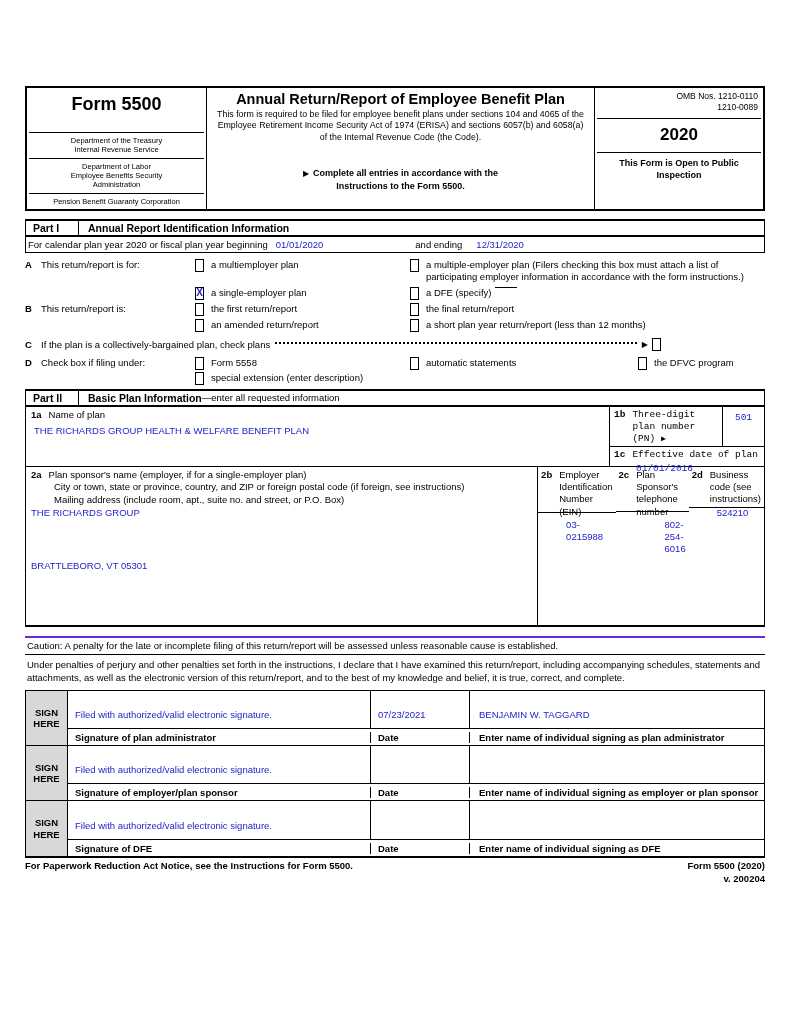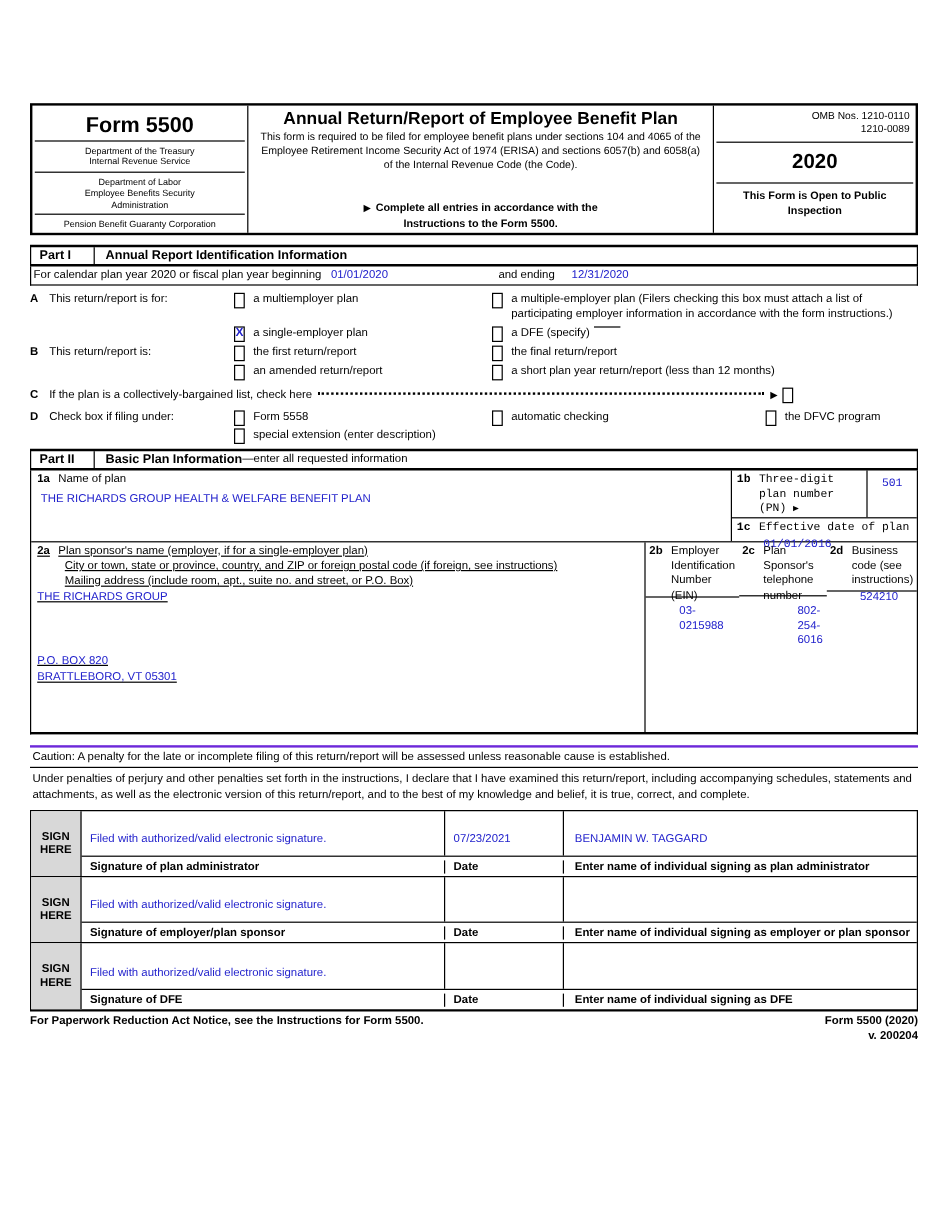--- a/index.html
+++ b/index.html
@@ -2,21 +2,21 @@
 <html><head>
 <meta charset="utf-8">
 <style>
   * { margin:0; padding:0; box-sizing:border-box; }
   body { width:791px; height:1024px; background:#fff; font-family:"Liberation Sans", "DejaVu Sans", sans-serif; color:#000; }
   .page { position:relative; width:791px; height:1024px; overflow:hidden; }
   .content { position:absolute; left:25px; top:86px; width:740px; }
   .blue { color:#2222cc; }
 
   
-  .header { display:flex; border:2px solid #000; height:110px; }
+  .header { display:flex; border:2px solid #000; height:125px; }
   .h-left { width:180px; border-right:1.5px solid #000; display:flex; flex-direction:column; }
   .form-number { font-size:18px; font-weight:bold; text-align:center; padding:6px 0 2px; flex:1; }
   .h-div { border-top:1px solid #000; margin:0 2px; }
   .agency { font-size:7.5px; text-align:center; padding:3px 6px; line-height:1.25; }
   .h-mid { flex:1; border-right:1.5px solid #000; padding:3px 8px; text-align:center; }
   .h-title { font-size:14.5px; font-weight:bold; }
   .h-desc { font-size:8.8px; margin:2px auto 0; line-height:1.3; width:370px; }
   .h-note { font-size:9px; font-weight:bold; margin:24px auto 0; width:235px; line-height:1.35; }
   .h-right { width:168px; display:flex; flex-direction:column; }
   .omb { font-size:8.5px; text-align:right; padding:3px 5px 4px; line-height:1.35; }
@@ -58,21 +58,21 @@
   .num { font-weight:bold; margin-right:7px; flex:none; }
   .lblrow { display:flex; line-height:1.3; }
   .c1a-val { margin:4px 0 0 3px; }
   .r1-right { flex:1; display:flex; flex-direction:column;font-family:Liberation Mono, monospace; }
   .cell-1b { display:flex; border-bottom:1px solid #000; flex:1; }
   .cell-1b .lblrow { flex:1; padding:2px 0 0 4px; }
   .pn-box { width:42px; border-left:1px solid #000; display:flex; justify-content:center; padding-top:5px; }
   .cell-1c { flex:1; padding:2px 0 0 4px; }
   .ind14 { margin:2px 0 0 22px; }
   .r2 { display:flex; height:158px; }
-  .cell-2a { width:584px; border-right:1px solid #000; padding:2px 5px; line-height:1.35;text-decoration:underline; }
+  .cell-2a { width:584px; border-right:1px solid #000; padding:2px 5px; line-height:1.35; }
   .subl { margin-left:23px; }
   .addr { margin-top:40px; line-height:1.4; }
   .r2-right { flex:1; display:flex; flex-direction:row; }
   .rc { padding:2px 3px; border-bottom:1px solid #000; line-height:1.25; }
   .h46 { height:46px; } .h45 { height:45px; } .h41 { height:41px; }
   .cell-gray { flex:1; background:#d8d8d8; }
   .vind1 { margin:1px 0 0 25px; } .vind2 { margin:1px 0 0 46px; } .vind3 { margin:1px 0 0 25px; }
 
   
   .caution { margin-top:9px; border-top:2px solid #6d28d9; border-bottom:1px solid #000; font-weight:normal; padding:2px 2px 3px; font-size:9.5px; }
@@ -216,21 +216,21 @@
       <div class="copt c2">
         <span class="cb">
               <span class="mark"></span>
             </span>
         <span class="cb-label">a short plan year return/report (less than 12 months)</span>
       </div>
     </div>
 
     <div class="crow">
       <span class="letter">C</span>
-      <span>If the plan is a collectively-bargained list, check here</span>
+      <span>If the plan is a collectively-bargained plan, check plans</span>
       <span class="leader"></span>
       <span class="arrow">▶</span>
       <span class="cb cgap">
             <span class="mark"></span>
           </span>
     </div>
 
     <div class="srow" style="margin-top:6px;">
       <div class="sec-label">
         <span class="letter">D</span>
@@ -239,21 +239,21 @@
       <div class="copt c1">
         <span class="cb">
               <span class="mark"></span>
             </span>
         <span class="cb-label">Form 5558</span>
       </div>
       <div class="copt c2b">
         <span class="cb">
               <span class="mark"></span>
             </span>
-        <span class="cb-label">automatic checking</span>
+        <span class="cb-label">automatic statements</span>
       </div>
       <div class="copt c2">
         <span class="cb">
               <span class="mark"></span>
             </span>
         <span class="cb-label">the DFVC program</span>
       </div>
     </div>
 
     <div class="drow2">
@@ -306,21 +306,20 @@
     <div class="r2">
       <div class="cell-2a">
         <div class="lblrow">
               <span class="num">2a</span>
               <span>Plan sponsor's name (employer, if for a single-employer plan)</span>
             </div>
         <div class="subl">City or town, state or province, country, and ZIP or foreign postal code (if foreign, see instructions)</div>
         <div class="subl">Mailing address (include room, apt., suite no. and street, or P.O. Box)</div>
         <div class="blue">THE RICHARDS GROUP</div>
         <div class="addr">
-          <div class="blue">P.O. BOX 820</div>
           <div class="blue">BRATTLEBORO, VT 05301</div>
         </div>
       </div>
       <div class="r2-right">
         <div class="rc h46">
           <div class="lblrow">
                 <span class="num">2b</span>
                 <span>Employer Identification Number (EIN)</span>
               </div>
           <div class="blue vind1">03-0215988</div>

